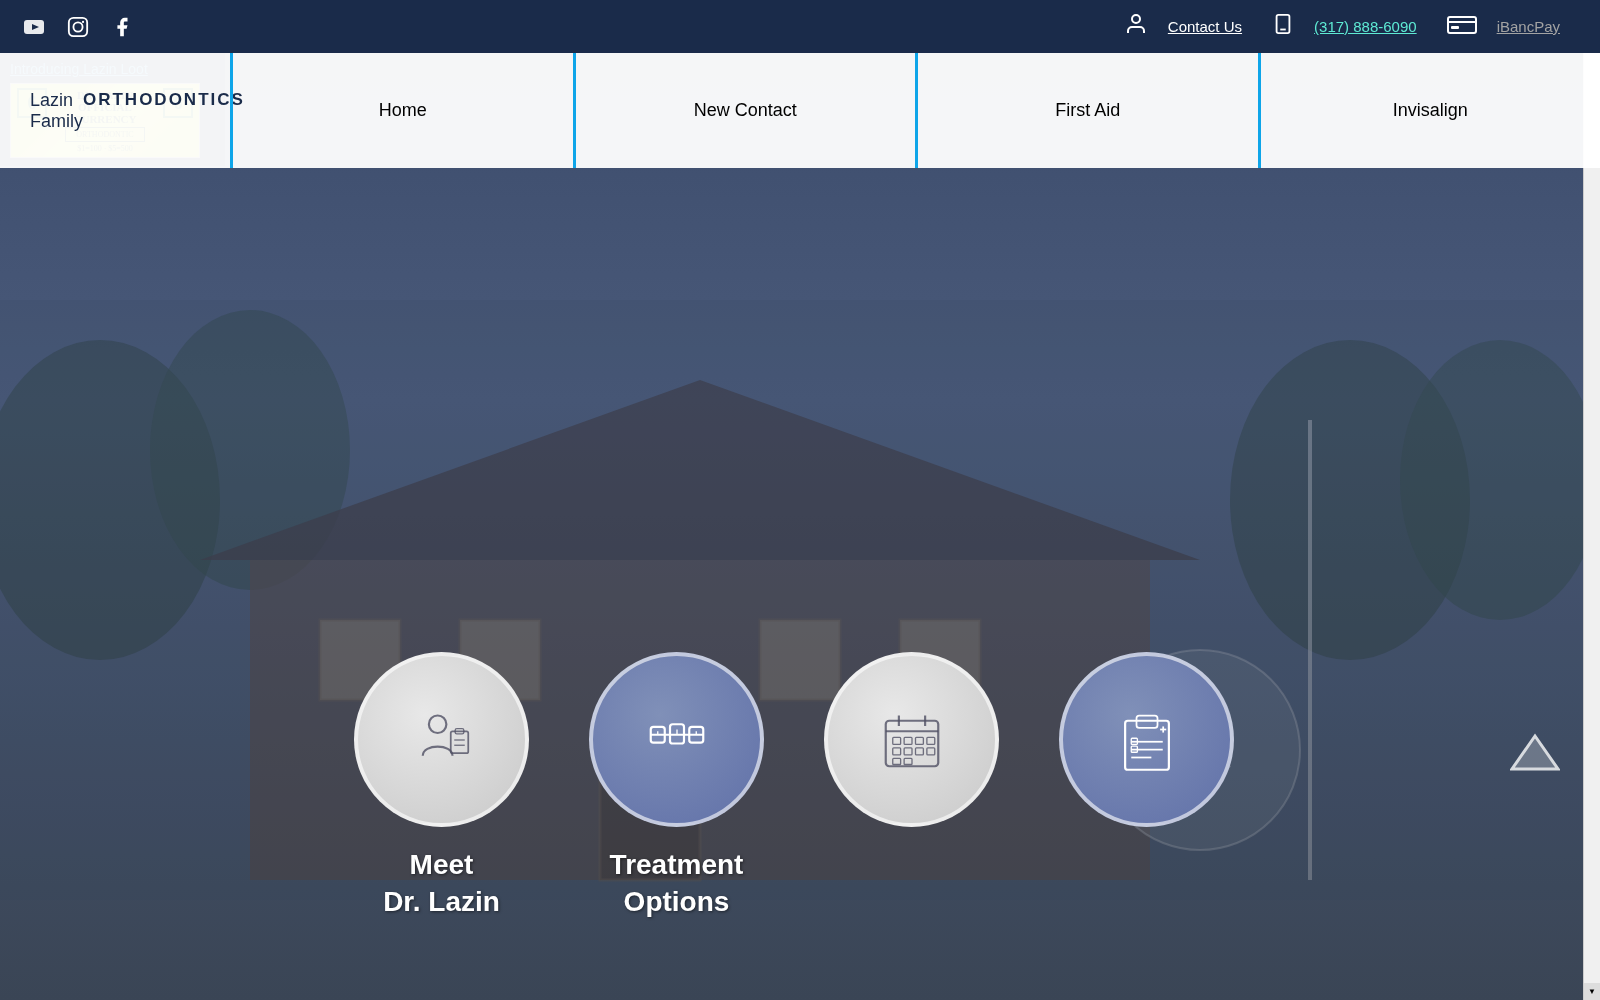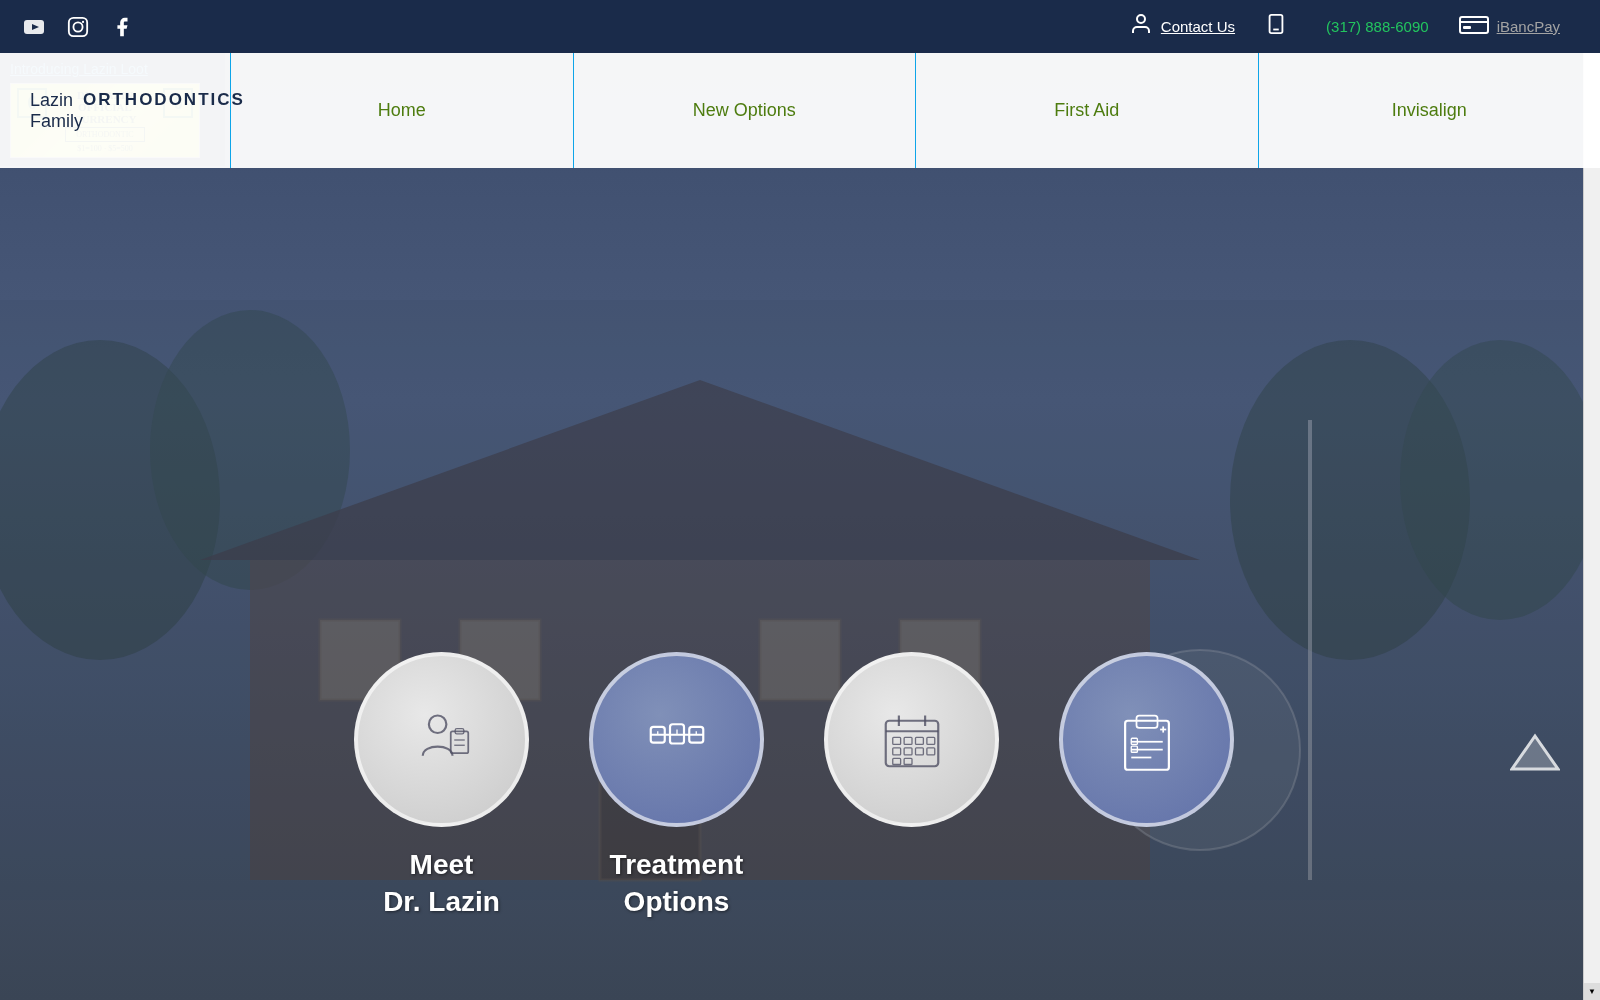--- a/index.html
+++ b/index.html
@@ -41,21 +41,21 @@
       display: flex;
       align-items: center;
       gap: 30px;
     }
     .top-bar-link {
       color: white;
       text-decoration: none;
       font-size: 15px;
       display: flex;
       align-items: center;
-      gap: 8px;
+      gap: 20px;
       cursor: pointer;
     }
     .top-bar-link .link-text {
       text-decoration: underline;
       color: white;
     }
     .top-bar-icon {
       font-size: 20px;
       color: white;
     }
@@ -100,23 +100,23 @@
       display: flex;
       flex: 1;
       height: 100%;
     }
     .nav-item {
       flex: 1;
       display: flex;
       align-items: center;
       justify-content: center;
       font-size: 18px;
-      color: #4d7c0f;
-      cursor: pointer;
-      border-left: 1px solid #0ea5e9;
+      color: #000000;
+      cursor: pointer;
+      border-left: 3px solid #0ea5e9;
       transition: background 0.2s;
     }
 
     
     .promo-sidebar {
       position: absolute;
       top: 53px;
       left: 0;
       width: 225px;
       background: #1a2b4a;
@@ -365,21 +365,21 @@
       </span>
       <span class="link-text">Contact Us</span>
     </a>
     <a class="top-bar-link">
       <span style="font-size:18px;">
         <svg width="22" height="22" viewBox="0 0 24 24" fill="none" stroke="white" stroke-width="2">
           <rect x="5" y="2" width="14" height="20" rx="2"></rect>
           <line x1="9" y1="18" x2="15" y2="18"></line>
         </svg>
       </span>
-      <span style="color:#22c55e;margin-left:31px;">(317) 888-6090</span>
+      <span style="color:#5eead4;text-decoration:underline;">(317) 888-6090</span>
     </a>
     <a class="top-bar-link">
       <span>
         <svg width="30" height="22" viewBox="0 0 30 22" fill="none">
           <rect x="1" y="3" width="28" height="16" rx="2" stroke="white" stroke-width="2"></rect>
           <line x1="1" y1="8" x2="29" y2="8" stroke="white" stroke-width="2"></line>
           <rect x="4" y="12" width="8" height="3" rx="1" fill="white"></rect>
         </svg>
       </span>
       <span style="color:#a3a3a3;text-decoration:underline;">iBancPay</span>
@@ -400,21 +400,21 @@
     <div class="logo-text">
       <span class="logo-name">Lazin Family</span>
       <span class="logo-ortho">ORTHODONTICS</span>
     </div>
   </div>
   <div class="nav-links">
     <div class="nav-item">
       <span>Home</span>
     </div>
     <div class="nav-item">
-      <span>New Options</span>
+      <span>New Contact</span>
     </div>
     <div class="nav-item">
       <span>First Aid</span>
     </div>
     <div class="nav-item">
       <span>Invisalign</span>
     </div>
   </div>
 </div>
 

